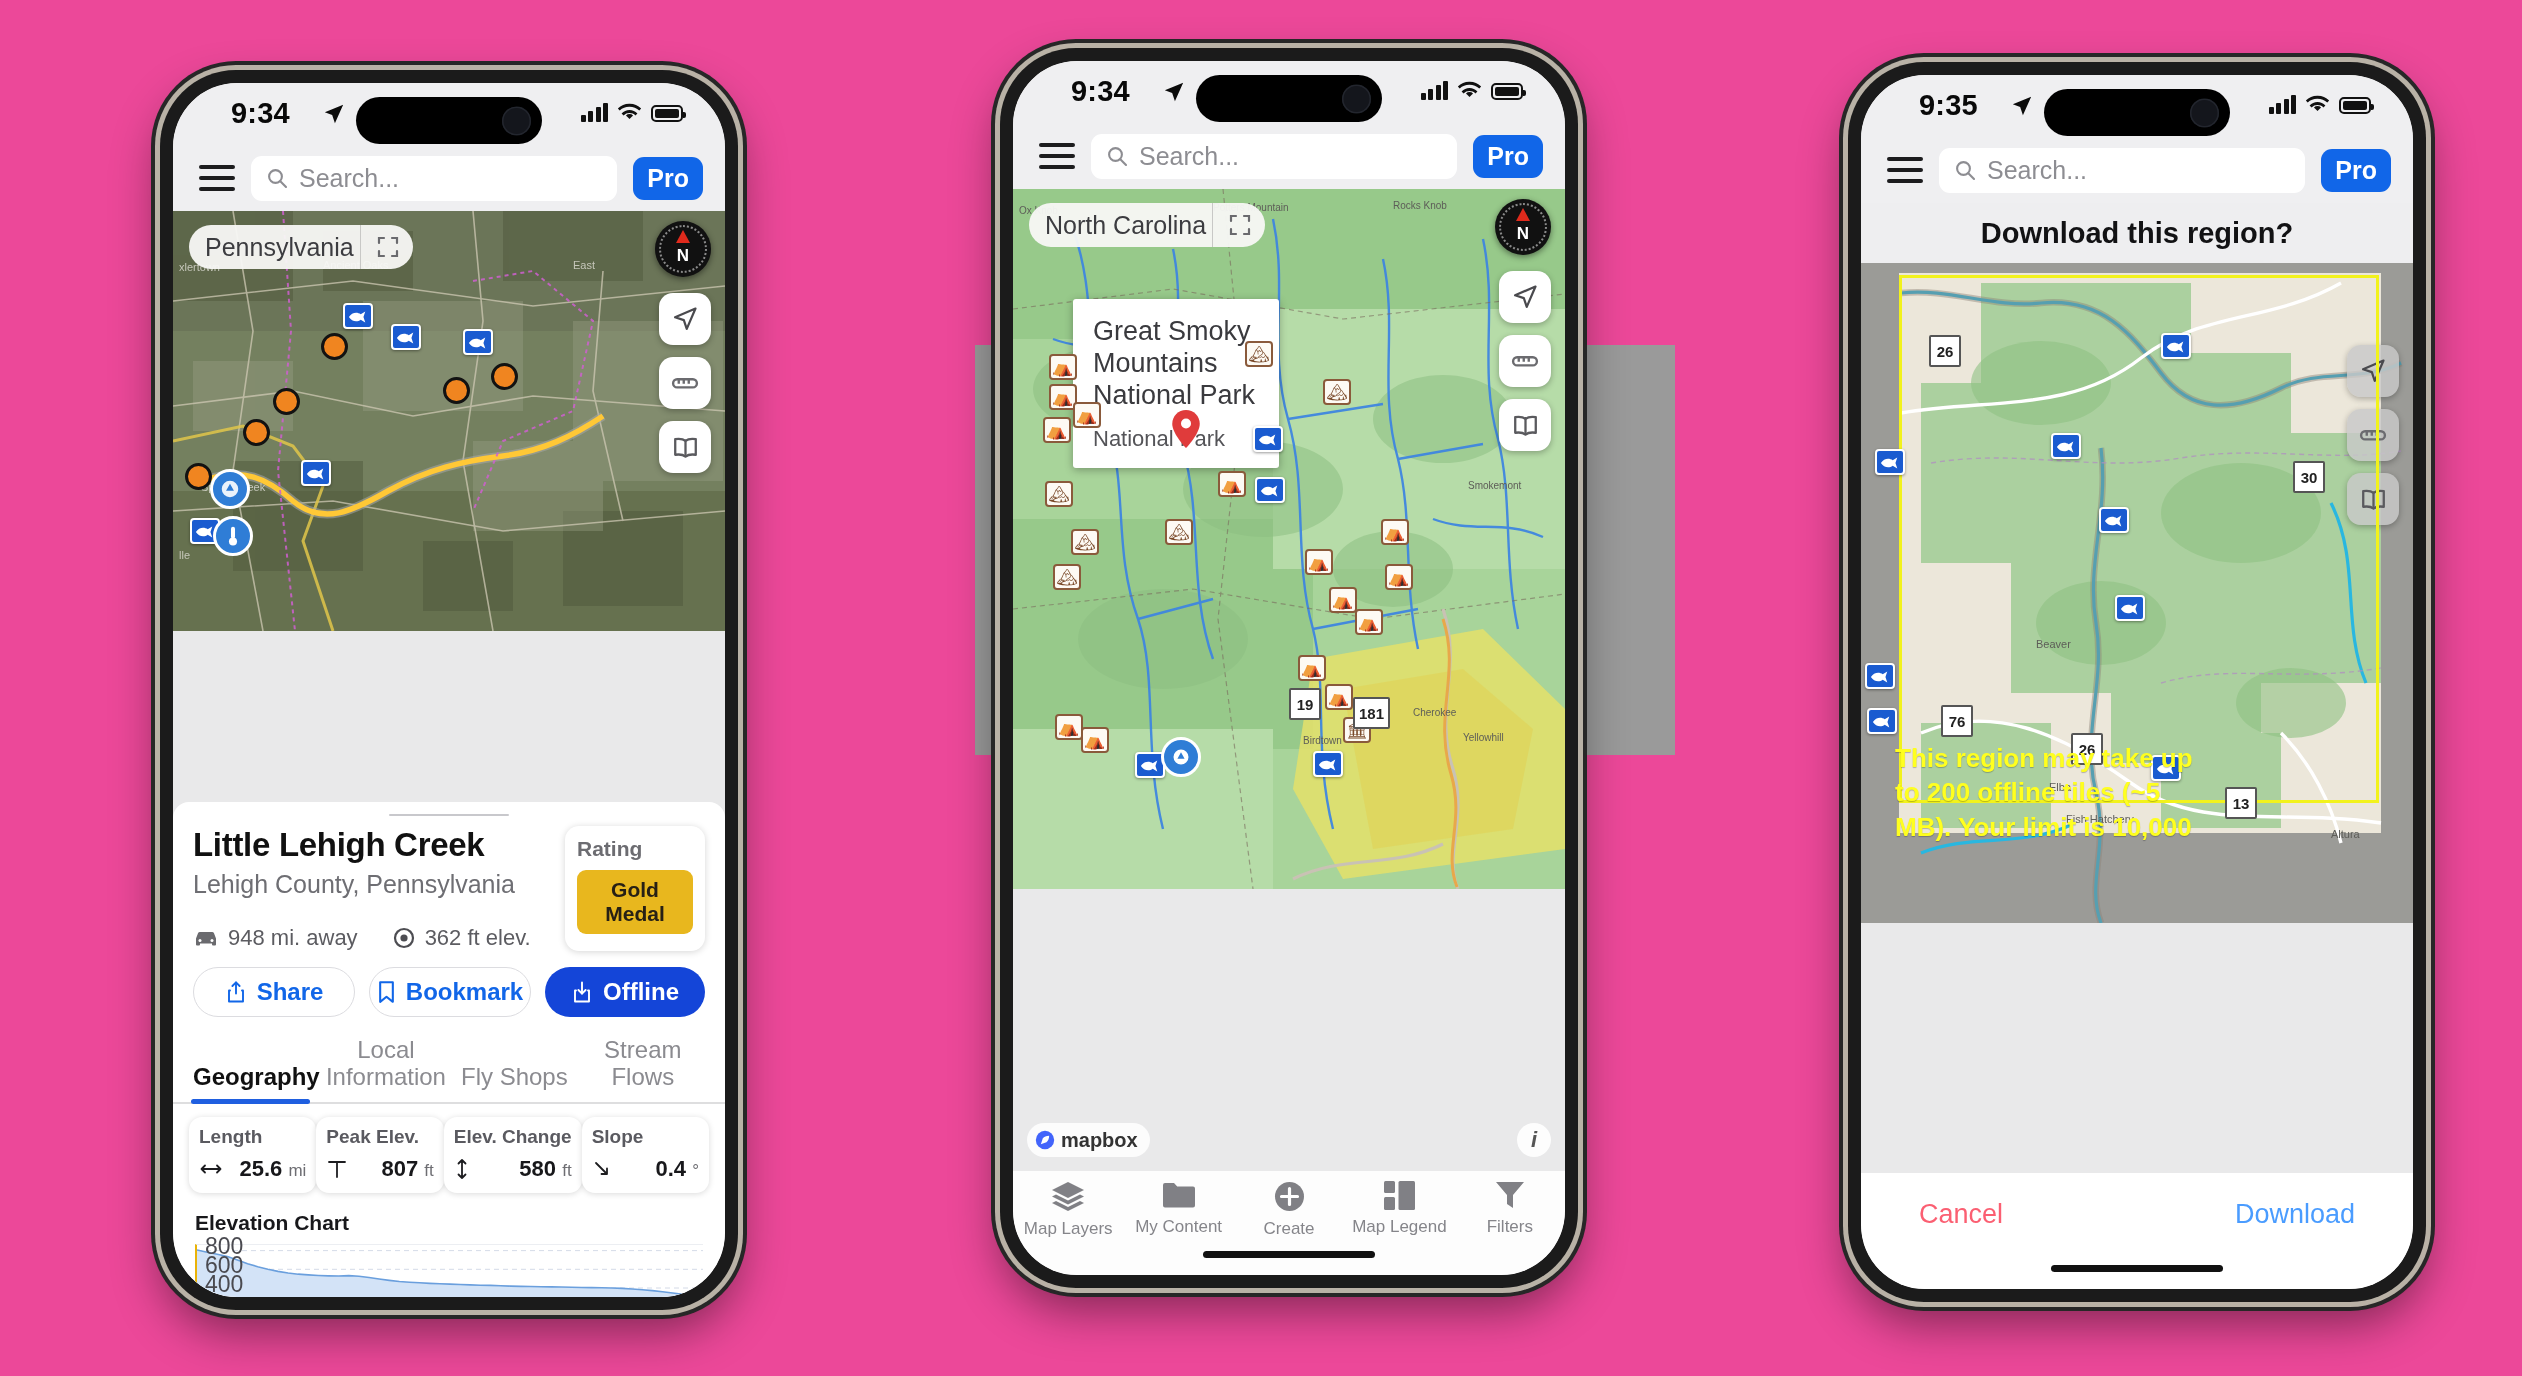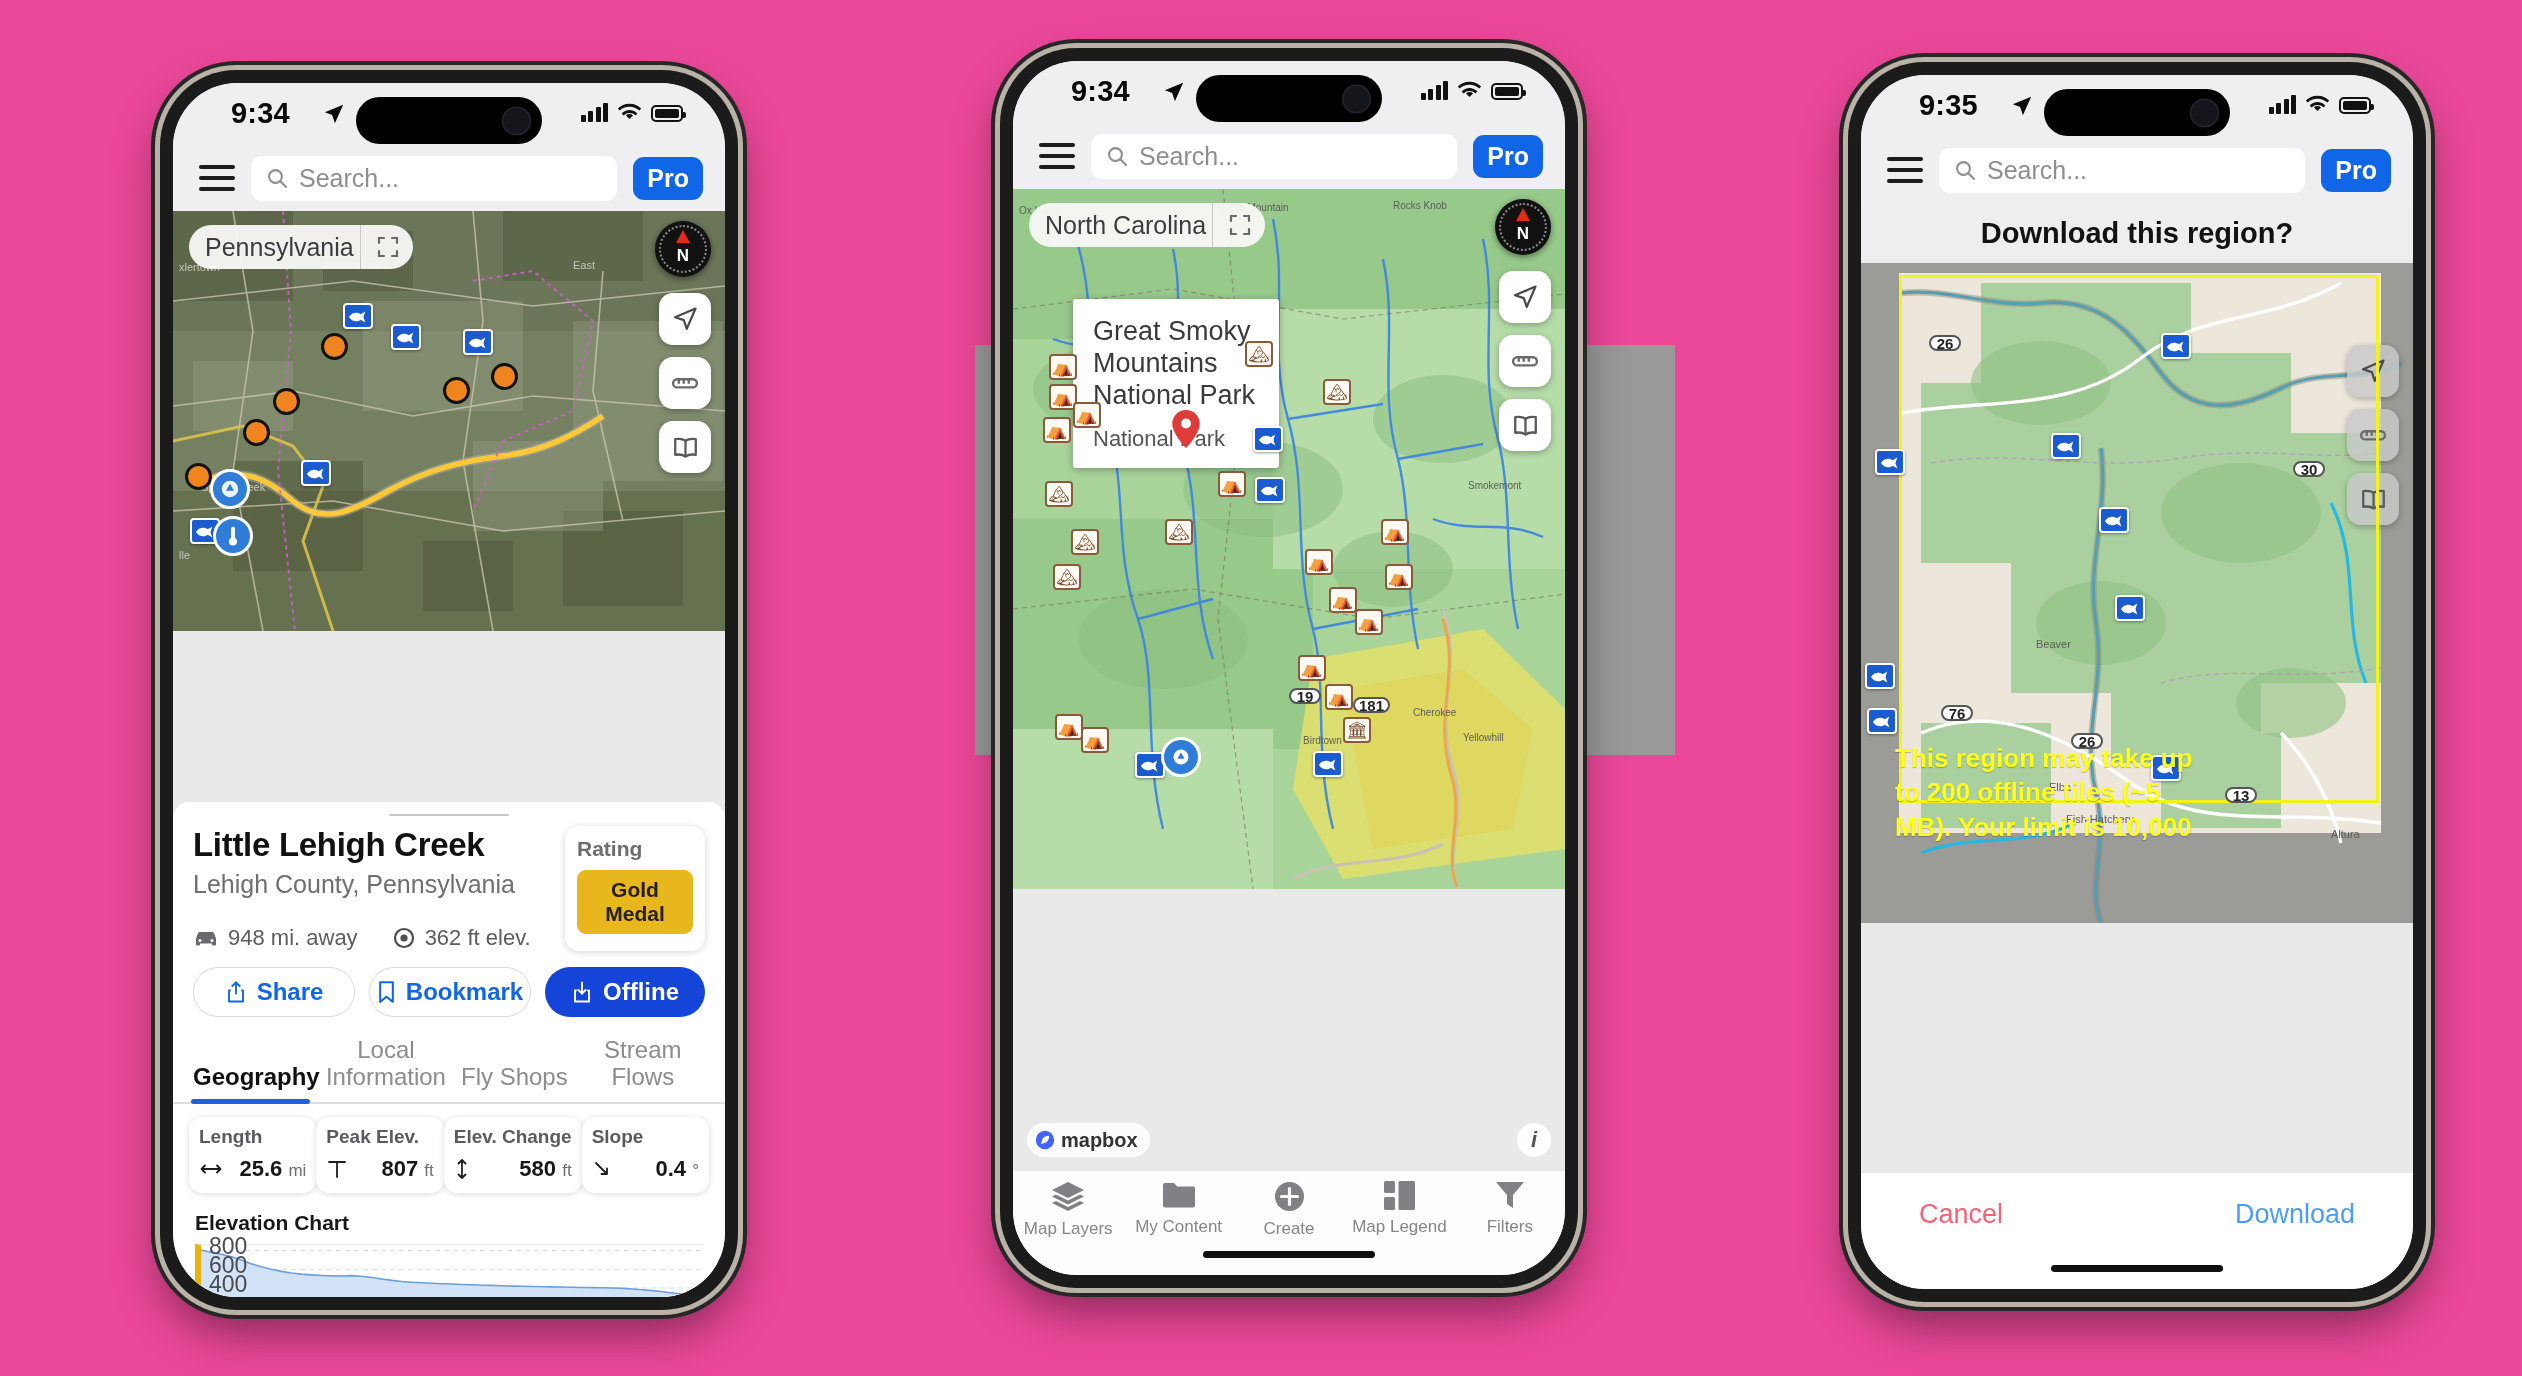--- a/index.html
+++ b/index.html
@@ -84,22 +84,22 @@
     border:2px solid #fff; border-radius:4px; display:flex; align-items:center;
     justify-content:center; box-shadow:0 1px 3px rgba(0,0,0,.4); }
   .dotmark { position:absolute; width:27px; height:27px; border-radius:50%;
     background:#f08520; border:3px solid #121212; }
   .circmark { position:absolute; width:40px; height:40px; border-radius:50%;
     background:#2f7dd6; border:3px solid #fff; display:flex; align-items:center;
     justify-content:center; color:#fff; font-size:18px; font-weight:700; }
   .browncamp { position:absolute; width:28px; height:26px; background:#fdfaf4;
     border:2px solid #8a5a3b; border-radius:4px; display:flex; align-items:center;
     justify-content:center; color:#7a4a2a; font-size:17px; line-height:1; }
-  .shield { position:absolute; min-width:32px; height:16px; background:#fff;
-    border:2px solid #555; border-radius:11px; display:flex; align-items:center;
+  .shield { position:absolute; min-width:32px; height:32px; background:#fff;
+    border:2px solid #555; border-radius:2px; display:flex; align-items:center;
     justify-content:center; font-size:15px; font-weight:700; color:#222; padding:0 4px; }
 
   
   .detailcard { position:absolute; left:0; right:0; bottom:0; background:#fff;
     border-radius:16px 16px 0 0; padding:10px 0 0; display:flex; flex-direction:column; }
   .grabber { width:120px; height:6px; border-radius:3px; background:#c8c8cc; margin:2px auto 10px; }
   .dc-head { display:flex; padding:0 20px; gap:10px; }
   .dc-left { flex:1 1 auto; min-width:0; }
   .dc-title { font-size:33px; font-weight:700; color:#111; letter-spacing:-.3px; }
   .dc-sub { font-size:25px; color:#6e6e73; margin-top:6px; }
@@ -128,21 +128,21 @@
   .stats { display:flex; padding:13px 16px 6px; }
   .stat { flex:1 1 0; background:#fff; border-radius:13px; box-shadow:0 1px 6px rgba(0,0,0,.15);
     padding:9px 10px 11px; }
   .stat .lbl { font-size:19px; font-weight:700; color:#5a5a60; white-space:nowrap; }
   .stat .row { display:flex; align-items:center; justify-content:space-between; margin-top:8px; gap:4px;}
   .stat .val { font-size:22px; font-weight:700; color:#18181b; white-space:nowrap; }
   .stat .val small { font-size:17px; font-weight:400; color:#6e6e73; }
 
   .chart-title { font-size:21px; font-weight:700; color:#18181b; padding:12px 22px 0; }
   .chartwrap { position:relative; margin:9px 22px 0; flex:1 1 auto; min-height:0;
-    border-left:6px solid #eab308; border-top:1px solid #eceef2; }
+    border-left:2px solid #eab308; border-top:1px solid #eceef2; }
 
   
   .popup { position:absolute; background:#fff; border-radius:3px; padding:17px 20px 16px;
     box-shadow:0 2px 9px rgba(0,0,0,.3); }
   .popup .t { font-size:27px; color:#3a3a3e; line-height:1.18; }
   .popup .s { font-size:22px; color:#545458; margin-top:14px; }
   .pinmark { position:absolute; width:30px; height:40px; }
 
   .mapboxlogo { position:absolute; left:14px; bottom:14px; height:34px;
     background:rgba(255,255,255,.85); border-radius:17px; display:flex; align-items:center;

